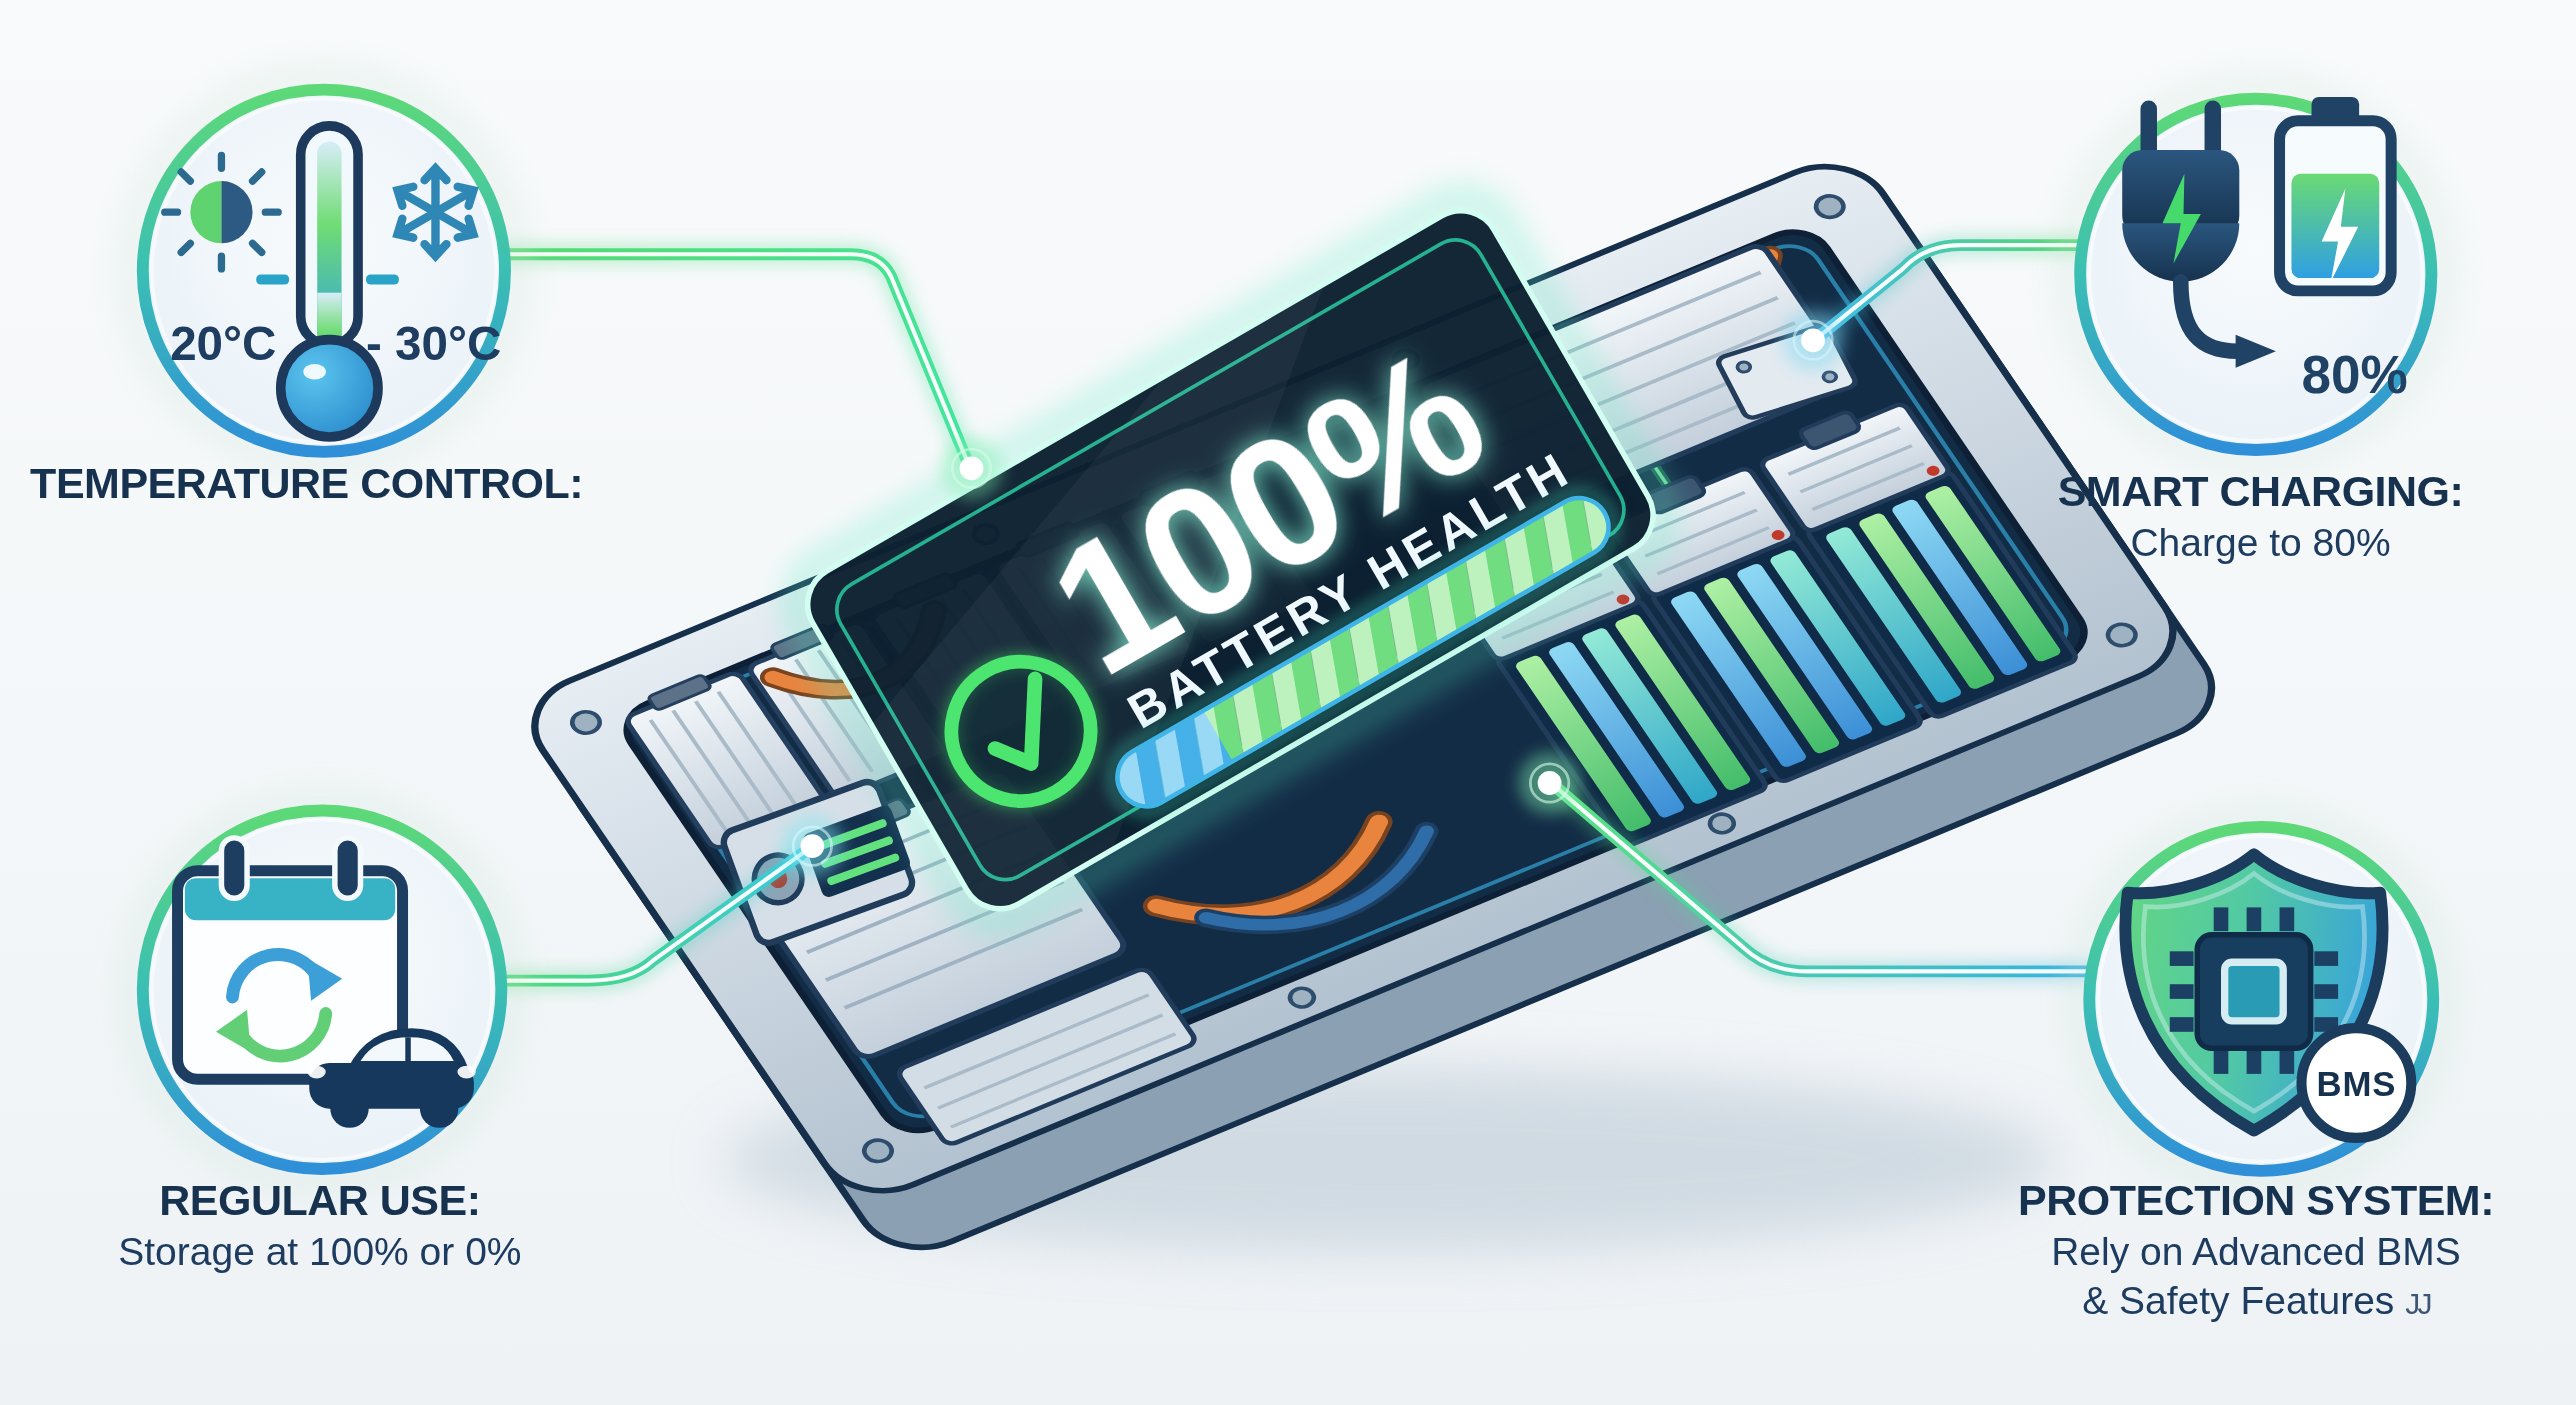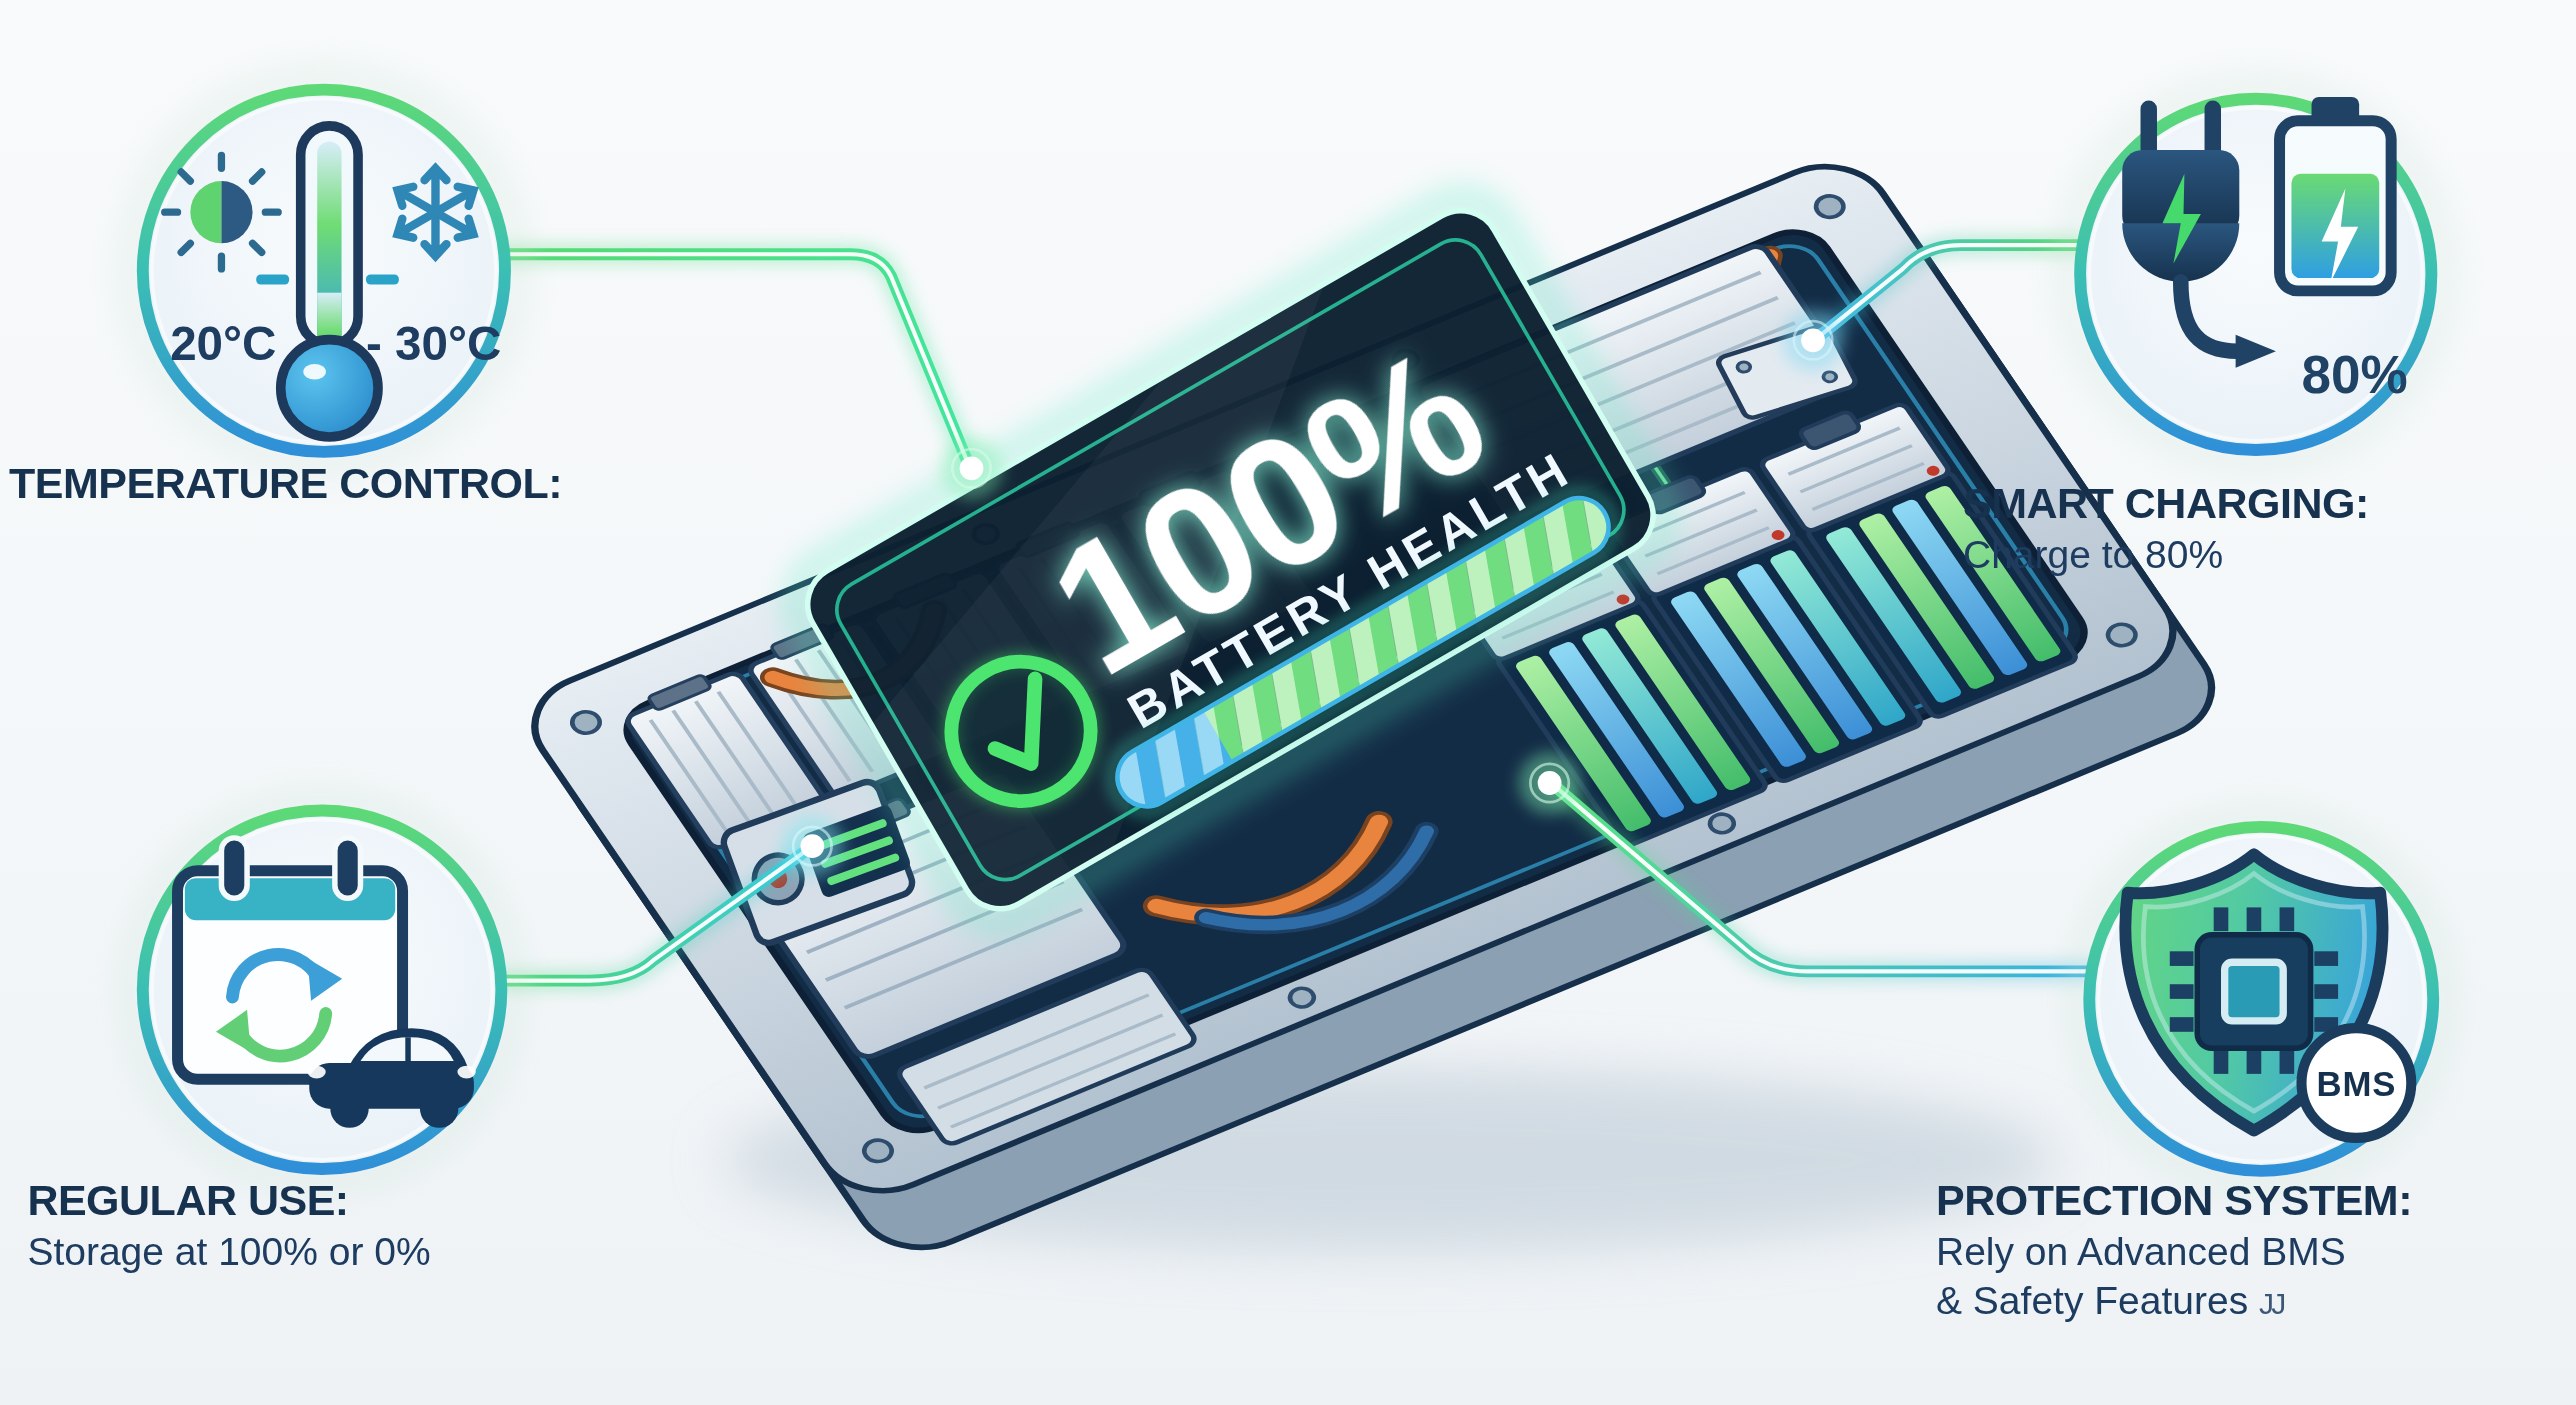--- a/index.html
+++ b/index.html
@@ -1,21 +1,21 @@
 <!DOCTYPE html>
 <html style="font-size:14.6px"><head>
 <meta charset="utf-8">
 <style>
   html,body{margin:0;padding:0;background:#eef1f4;}
   .stage{position:relative;width:2576px;height:1405px;overflow:hidden;
          background:linear-gradient(180deg,#f8fafb 0%,#f4f7f9 55%,#eef2f5 100%);
          font-family:"Liberation Sans", sans-serif;}
   svg{position:absolute;left:0;top:0;}
   svg text{font-family:"Liberation Sans", sans-serif;}
-  .tb{position:absolute;color:#1d3c60;z-index:3;line-height:1.26;}
+  .tb{position:absolute;text-align:center;color:#1d3c60;z-index:3;line-height:1.26;}
   .tb .t{font-weight:bold;font-size:43px;letter-spacing:-0.5px;color:#17324f;}
   .tb .l{font-size:39px;font-weight:500;}
   .artifact{font-size:30px;font-weight:normal;opacity:.85;letter-spacing:-2.7px;}
   .bigpct{font-size:200px;font-weight:bold;letter-spacing:-4px;}
   .blabel{font-size:54px;font-weight:bold;letter-spacing:5px;}
   .temp{font-size:52px;font-weight:bold;fill:#1e3d60;}
   .pct80{font-size:58px;font-weight:bold;fill:#1f4265;}
   .bms{font-size:38px;font-weight:bold;fill:#15314d;letter-spacing:1px;}
 </style>
 </head>
@@ -433,21 +433,21 @@
     <circle cx="104" cy="92" r="60" fill="#ffffff" stroke="#1c3c5e" stroke-width="11"></circle>
     <text class="bms" x="104" y="106" text-anchor="middle">BMS</text>
   </g>
 </g>
 </svg>
 
 <div class="tb" style="left:9.1px;top:456px;width:595px">
   <div class="t">TEMPERATURE CONTROL:</div>
 </div>
 
-<div class="tb" style="left:1963px;top:476px;width:595px">
+<div class="tb" style="left:1963px;top:464px;width:595px">
   <div class="t">SMART CHARGING:</div>
   <div class="l">Charge to 80%</div>
 </div>
 
 <div class="tb" style="left:27.4px;top:1173px;width:585px">
   <div class="t">REGULAR USE:</div>
   <div class="l">Storage at 100% or 0%</div>
 </div>
 
 <div class="tb" style="left:1936px;top:1173px;width:640px">

